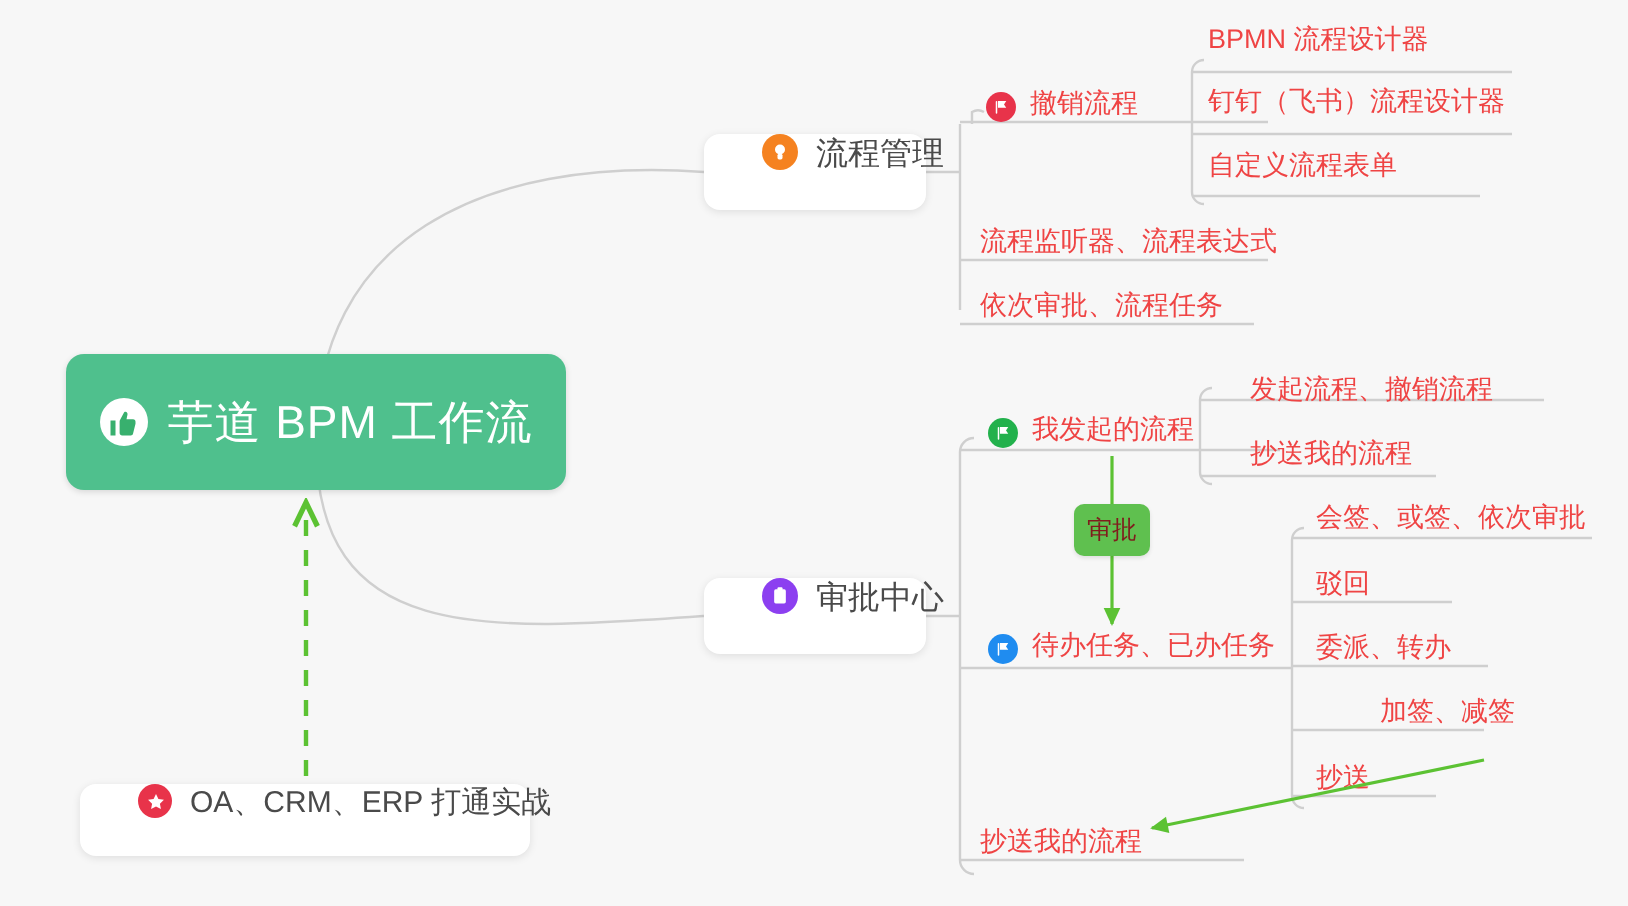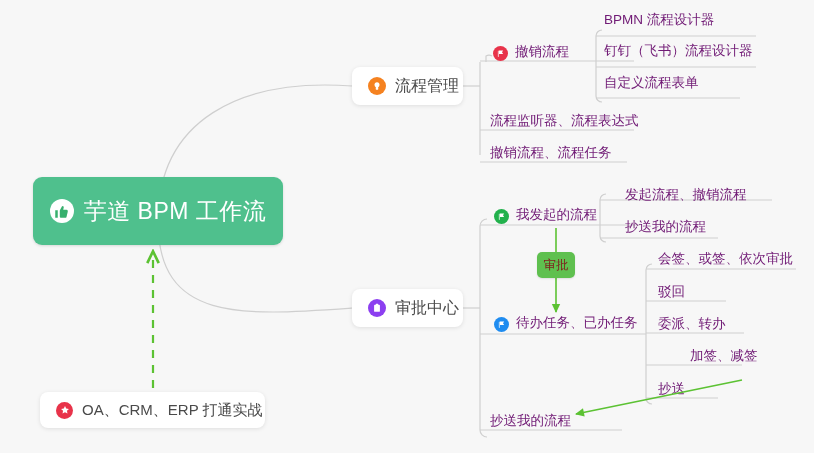--- a/index.html
+++ b/index.html
@@ -30,45 +30,45 @@
     color:#ffffff;
     font-size:23px;
     letter-spacing:.5px;
     white-space:nowrap;
     margin-left:10px;
   }
 
   
   .card-node{
     position:absolute;
-    display:flex;align-items:center;
+    display:flex;align-items:flex-start;
     background:#ffffff;
     border-radius:8px;
     box-shadow:0 1px 4px rgba(0,0,0,.10);
-    padding:0 16px;
+    padding:0 29px;
     box-sizing:border-box;
     z-index:20;
   }
   .card-label{
     color:#4a4a4a;
     font-size:15px;
     white-space:nowrap;
     margin-left:9px;
   }
   .card-label.big{font-size:16px;}
 
   
   .text-node{
     position:absolute;
     display:flex;align-items:flex-end;
     white-space:nowrap;
     z-index:15;
   }
   .text-node .tx{
-    color:#701a75;
+    color:#ef4444;
     font-size:13.5px;
     line-height:17px;
     padding-bottom:2px;
     text-align:right;
   }
   .text-node .ico{margin-right:7px;margin-bottom:1px;}
 
   
   .ricon{
     flex:0 0 auto;
@@ -191,21 +191,21 @@
     <span class="tx">钉钉（飞书）流程设计器</span>
   </div>
   <div class="text-node" style="left:604px;top:74px;">
     <span class="tx">自定义流程表单</span>
   </div>
 
   <div class="text-node" style="left:490px;top:112px;">
     <span class="tx">流程监听器、流程表达式</span>
   </div>
   <div class="text-node" style="left:490px;top:144px;">
-    <span class="tx">撤销流程、流程任务</span>
+    <span class="tx">依次审批、流程任务</span>
   </div>
 
   <div class="text-node" style="left:494px;top:206px;">
     <span class="ricon ico" style="width:15px;height:15px;background:#22b14c;">
       <svg width="9" height="9" viewBox="0 0 24 24" fill="#ffffff" aria-hidden="true">
         <rect x="5" y="4" width="2" height="17" rx="1"></rect>
         <path d="M8 4h11l-3 4.5L19 13H8z"></path>
       </svg>
     </span>
     <span class="tx">我发起的流程</span>

